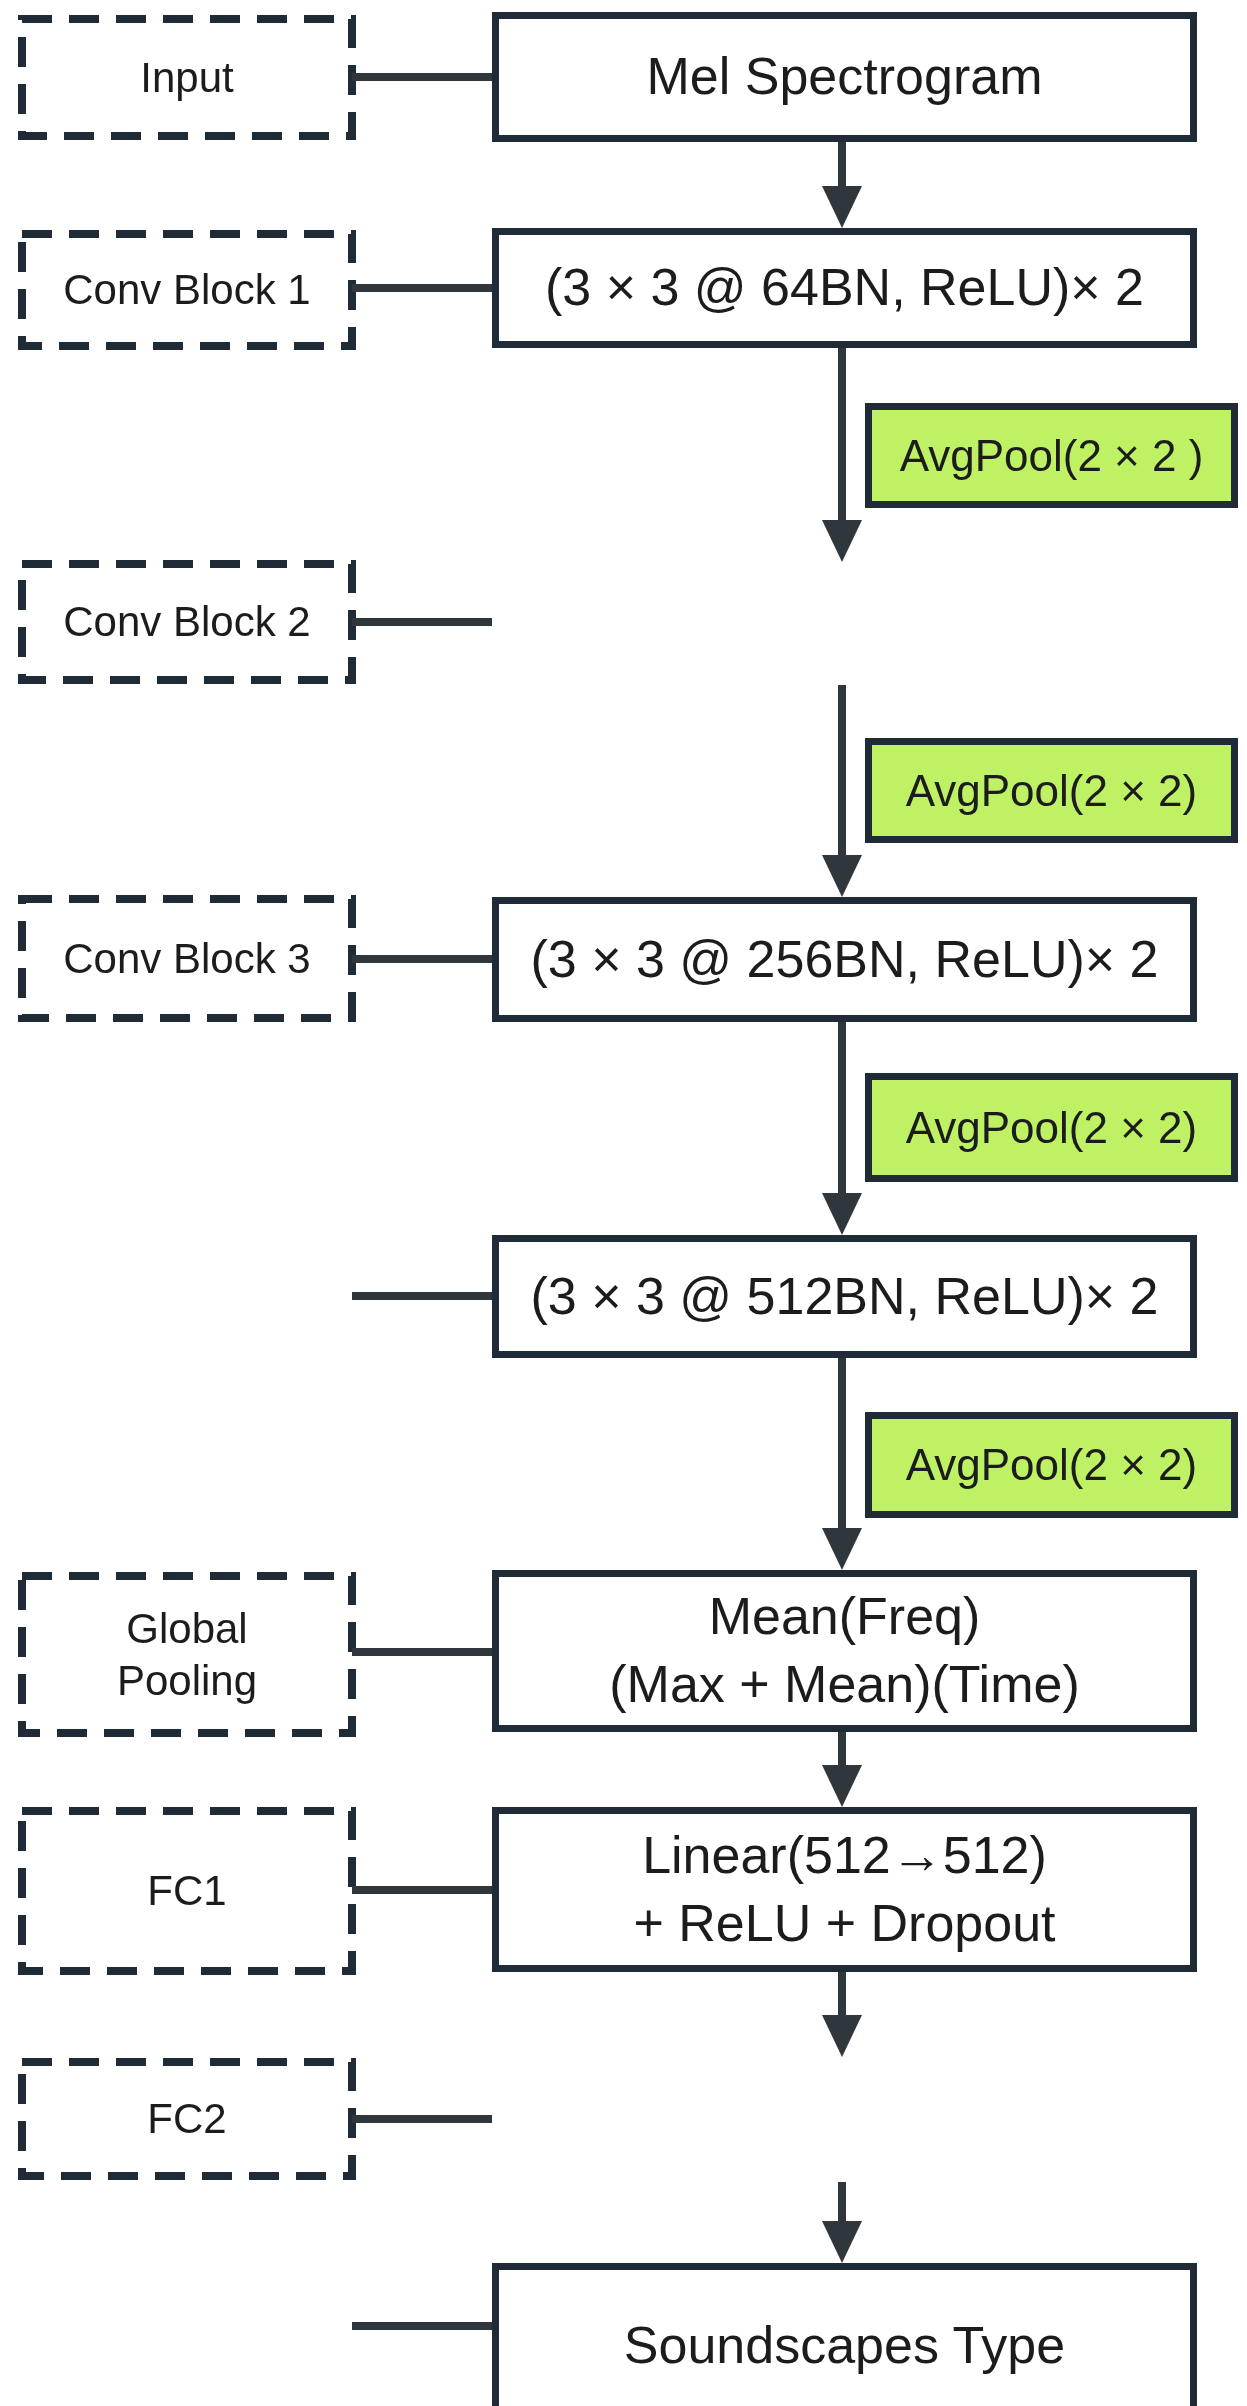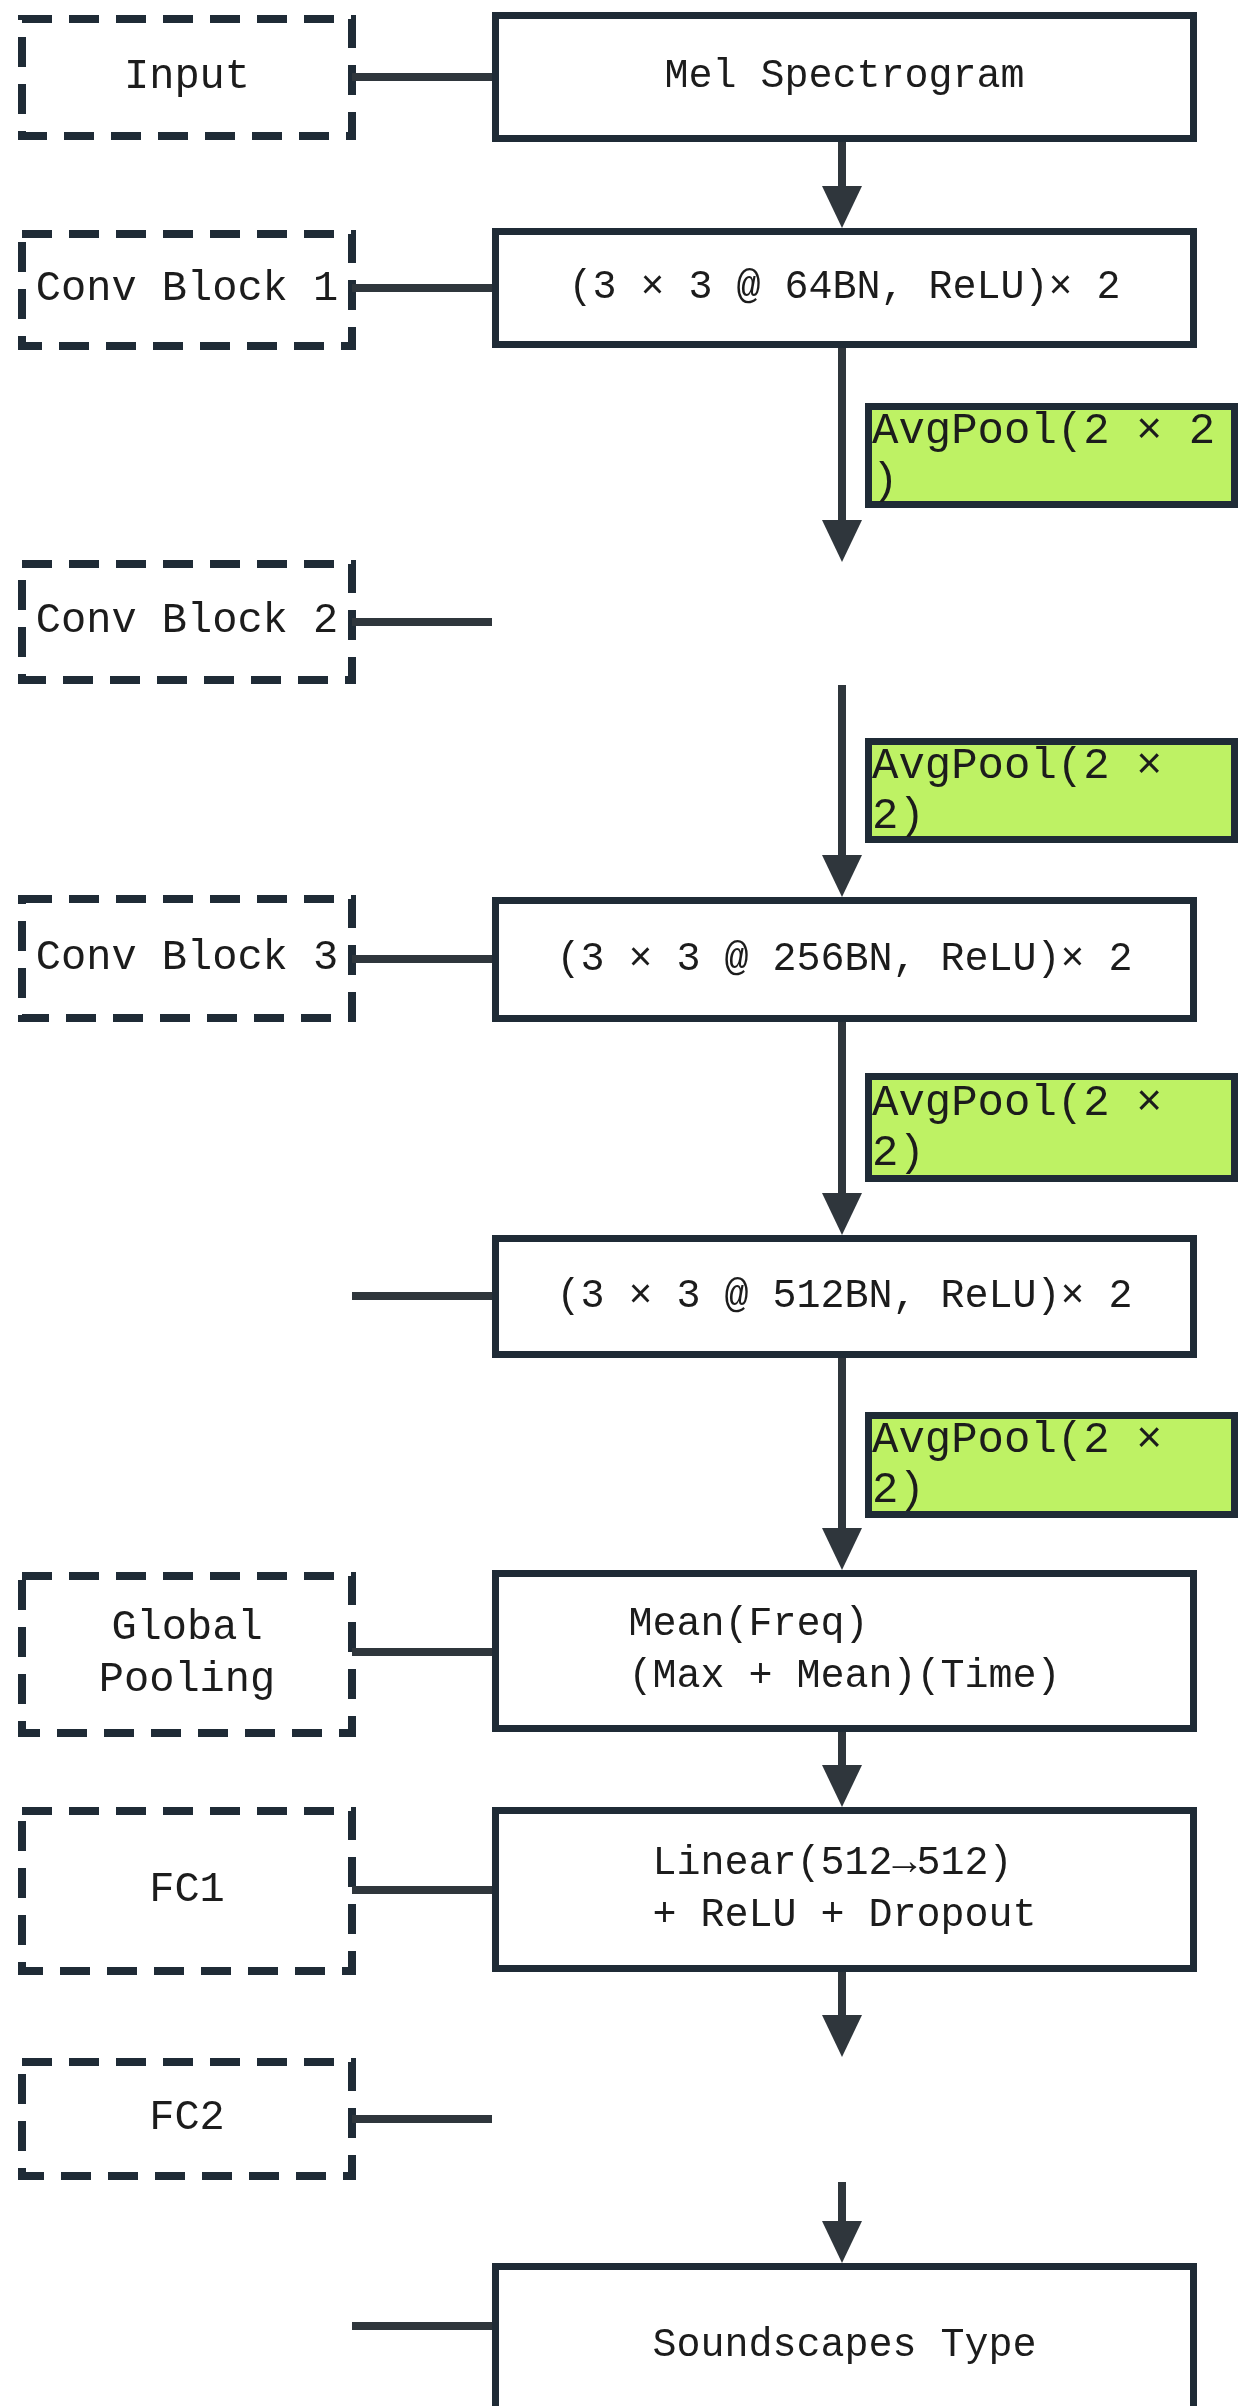--- a/index.html
+++ b/index.html
@@ -7,21 +7,21 @@
     --line:#2f363c;
     --text:#1c1c1c;
     --bg:#ffffff;
   }
   html,body{margin:0;padding:0;background:#fff;}
   .canvas{
     position:relative;
     width:1247px;
     height:2406px;
     background:var(--bg);
-    font-family:Liberation Mono, monospace;
+    font-family:Liberation Sans, sans-serif;
     color:var(--text);
     overflow:hidden;
   }
   
   .lab{
     position:absolute;
     left:18px;
     width:338px;
     display:flex;
     align-items:center;
@@ -40,22 +40,23 @@
   .sol{
     position:absolute;
     left:492px;
     width:705px;
     box-sizing:border-box;
     border:7px solid var(--stroke);
     background:#fff;
     display:flex;
     align-items:center;
     justify-content:center;
-    font-size:40px;
+    font-size:52px;
     line-height:1.3;
+    text-align:center;
     white-space:pre-line;
   }
   
   .pool{
     position:absolute;
     left:865px;
     width:373px;
     box-sizing:border-box;
     border:7px solid var(--stroke);
     background:#bef264;

